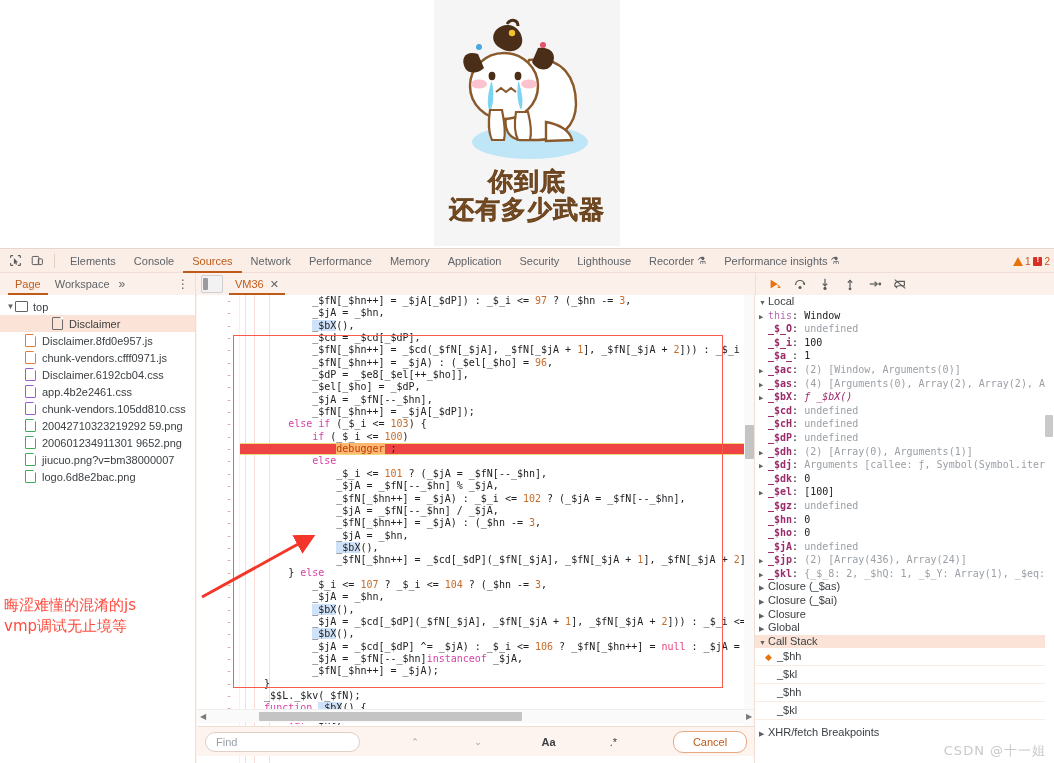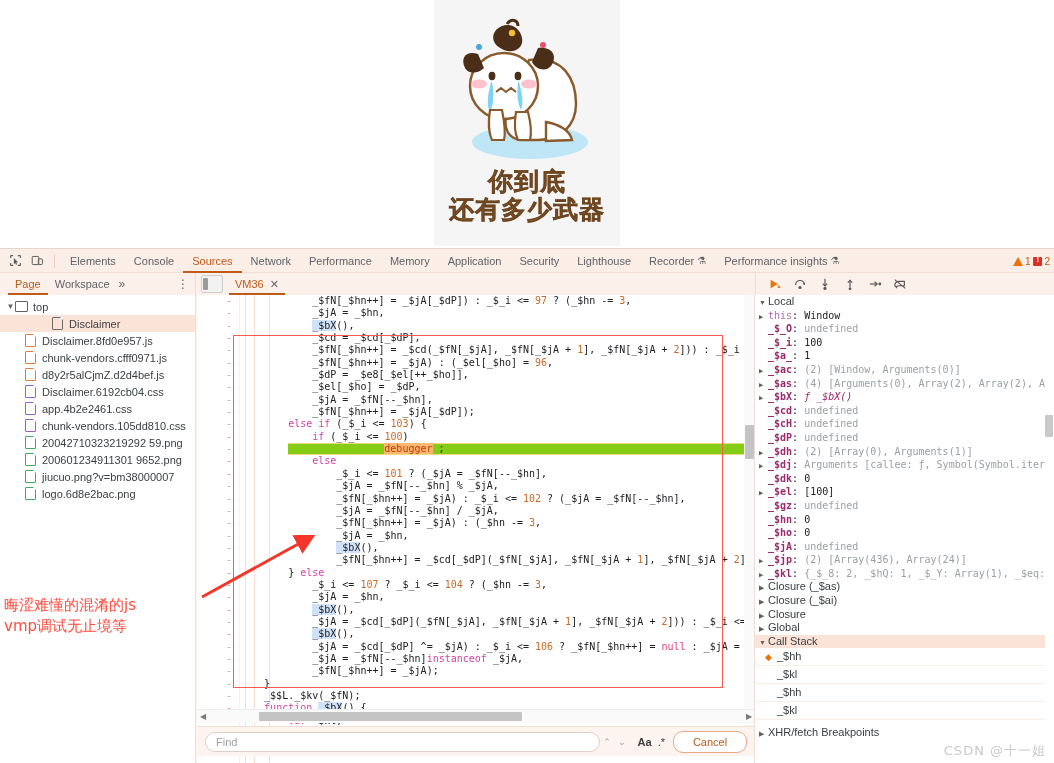--- a/index.html
+++ b/index.html
@@ -157,21 +157,21 @@
   .gnum{height:12.35px;line-height:12.35px;text-align:right;padding-right:7px;
         font-family:"DejaVu Sans Mono","Liberation Mono",monospace;font-size:10px;color:#dfa08a;}
   #codearea{
     position:absolute;left:43px;top:0;right:0;bottom:0;overflow:hidden;
   }
   .cl{
     height:12.35px;line-height:12.35px;white-space:pre;
     font-family:"DejaVu Sans Mono","Liberation Mono",monospace;
     font-size:10px;color:#202124;
   }
-  .cl.exec{background:#84cc16;box-shadow:inset 0 1px 0 #efd97b,inset 0 -1px 0 #efd97b;margin-left:48px;}
+  .cl.exec{background:#ef4444;box-shadow:inset 0 1px 0 #efd97b,inset 0 -1px 0 #efd97b;}
   .kw{color:#d642a6;}
   .num{color:#c76b29;}
   .nul{color:#e8417f;}
   .dbg{background:#ffb870;color:#c0390d;}
   .hl{background:#cfe2f9;}
   
   #redbox{
     position:absolute;border:1.6px solid #fa5b4e;
     left:36px;top:40px;width:488px;height:351px;
     pointer-events:none;
@@ -190,20 +190,21 @@
   #vscroll{
     position:absolute;right:0;top:0;bottom:13px;width:11px;background:#fafafa;
   }
   #vthumb{position:absolute;left:1px;top:130px;width:9px;height:34px;background:#c4c4c4;border-radius:1px;}
 
   
   #findbar{
     position:absolute;left:197px;right:299px;bottom:8px;height:30px;
     background:#fdf4ef;display:flex;align-items:center;padding:0 8px;box-sizing:border-box;
     border-top:1px solid #f0ded4;
+    gap:48px;
   }
   #findinput{
     flex:1;height:20px;border:1px solid #e0cfc6;border-radius:10px;background:#fff;
     display:flex;align-items:center;padding:0 10px;box-sizing:border-box;font-size:11px;color:#9aa0a6;
   }
   .findnav{width:15px;text-align:center;color:#9aa0a6;font-size:9px;}
   #aa{font-size:11px;font-weight:bold;color:#3c4043;margin:0 6px 0 8px;}
   #regex{font-size:11px;color:#3c4043;margin-right:8px;}
   #cancelbtn{
     height:20px;min-width:72px;border:1px solid #e8a882;border-radius:10px;
@@ -430,24 +431,20 @@
             <span class="file-ic doc"></span>
             <span>Disclaimer</span>
           </div>
           <div class="treerow">
             <span class="file-ic js"></span>
             <span>Disclaimer.8fd0e957.js</span>
           </div>
           <div class="treerow">
             <span class="file-ic js"></span>
             <span>chunk-vendors.cfff0971.js</span>
-          </div>
-          <div class="treerow">
-            <span class="file-ic js"></span>
-            <span>d8y2r5alCjmZ.d2d4bef.js</span>
           </div>
           <div class="treerow">
             <span class="file-ic css"></span>
             <span>Disclaimer.6192cb04.css</span>
           </div>
           <div class="treerow">
             <span class="file-ic css"></span>
             <span>app.4b2e2461.css</span>
           </div>
           <div class="treerow">

